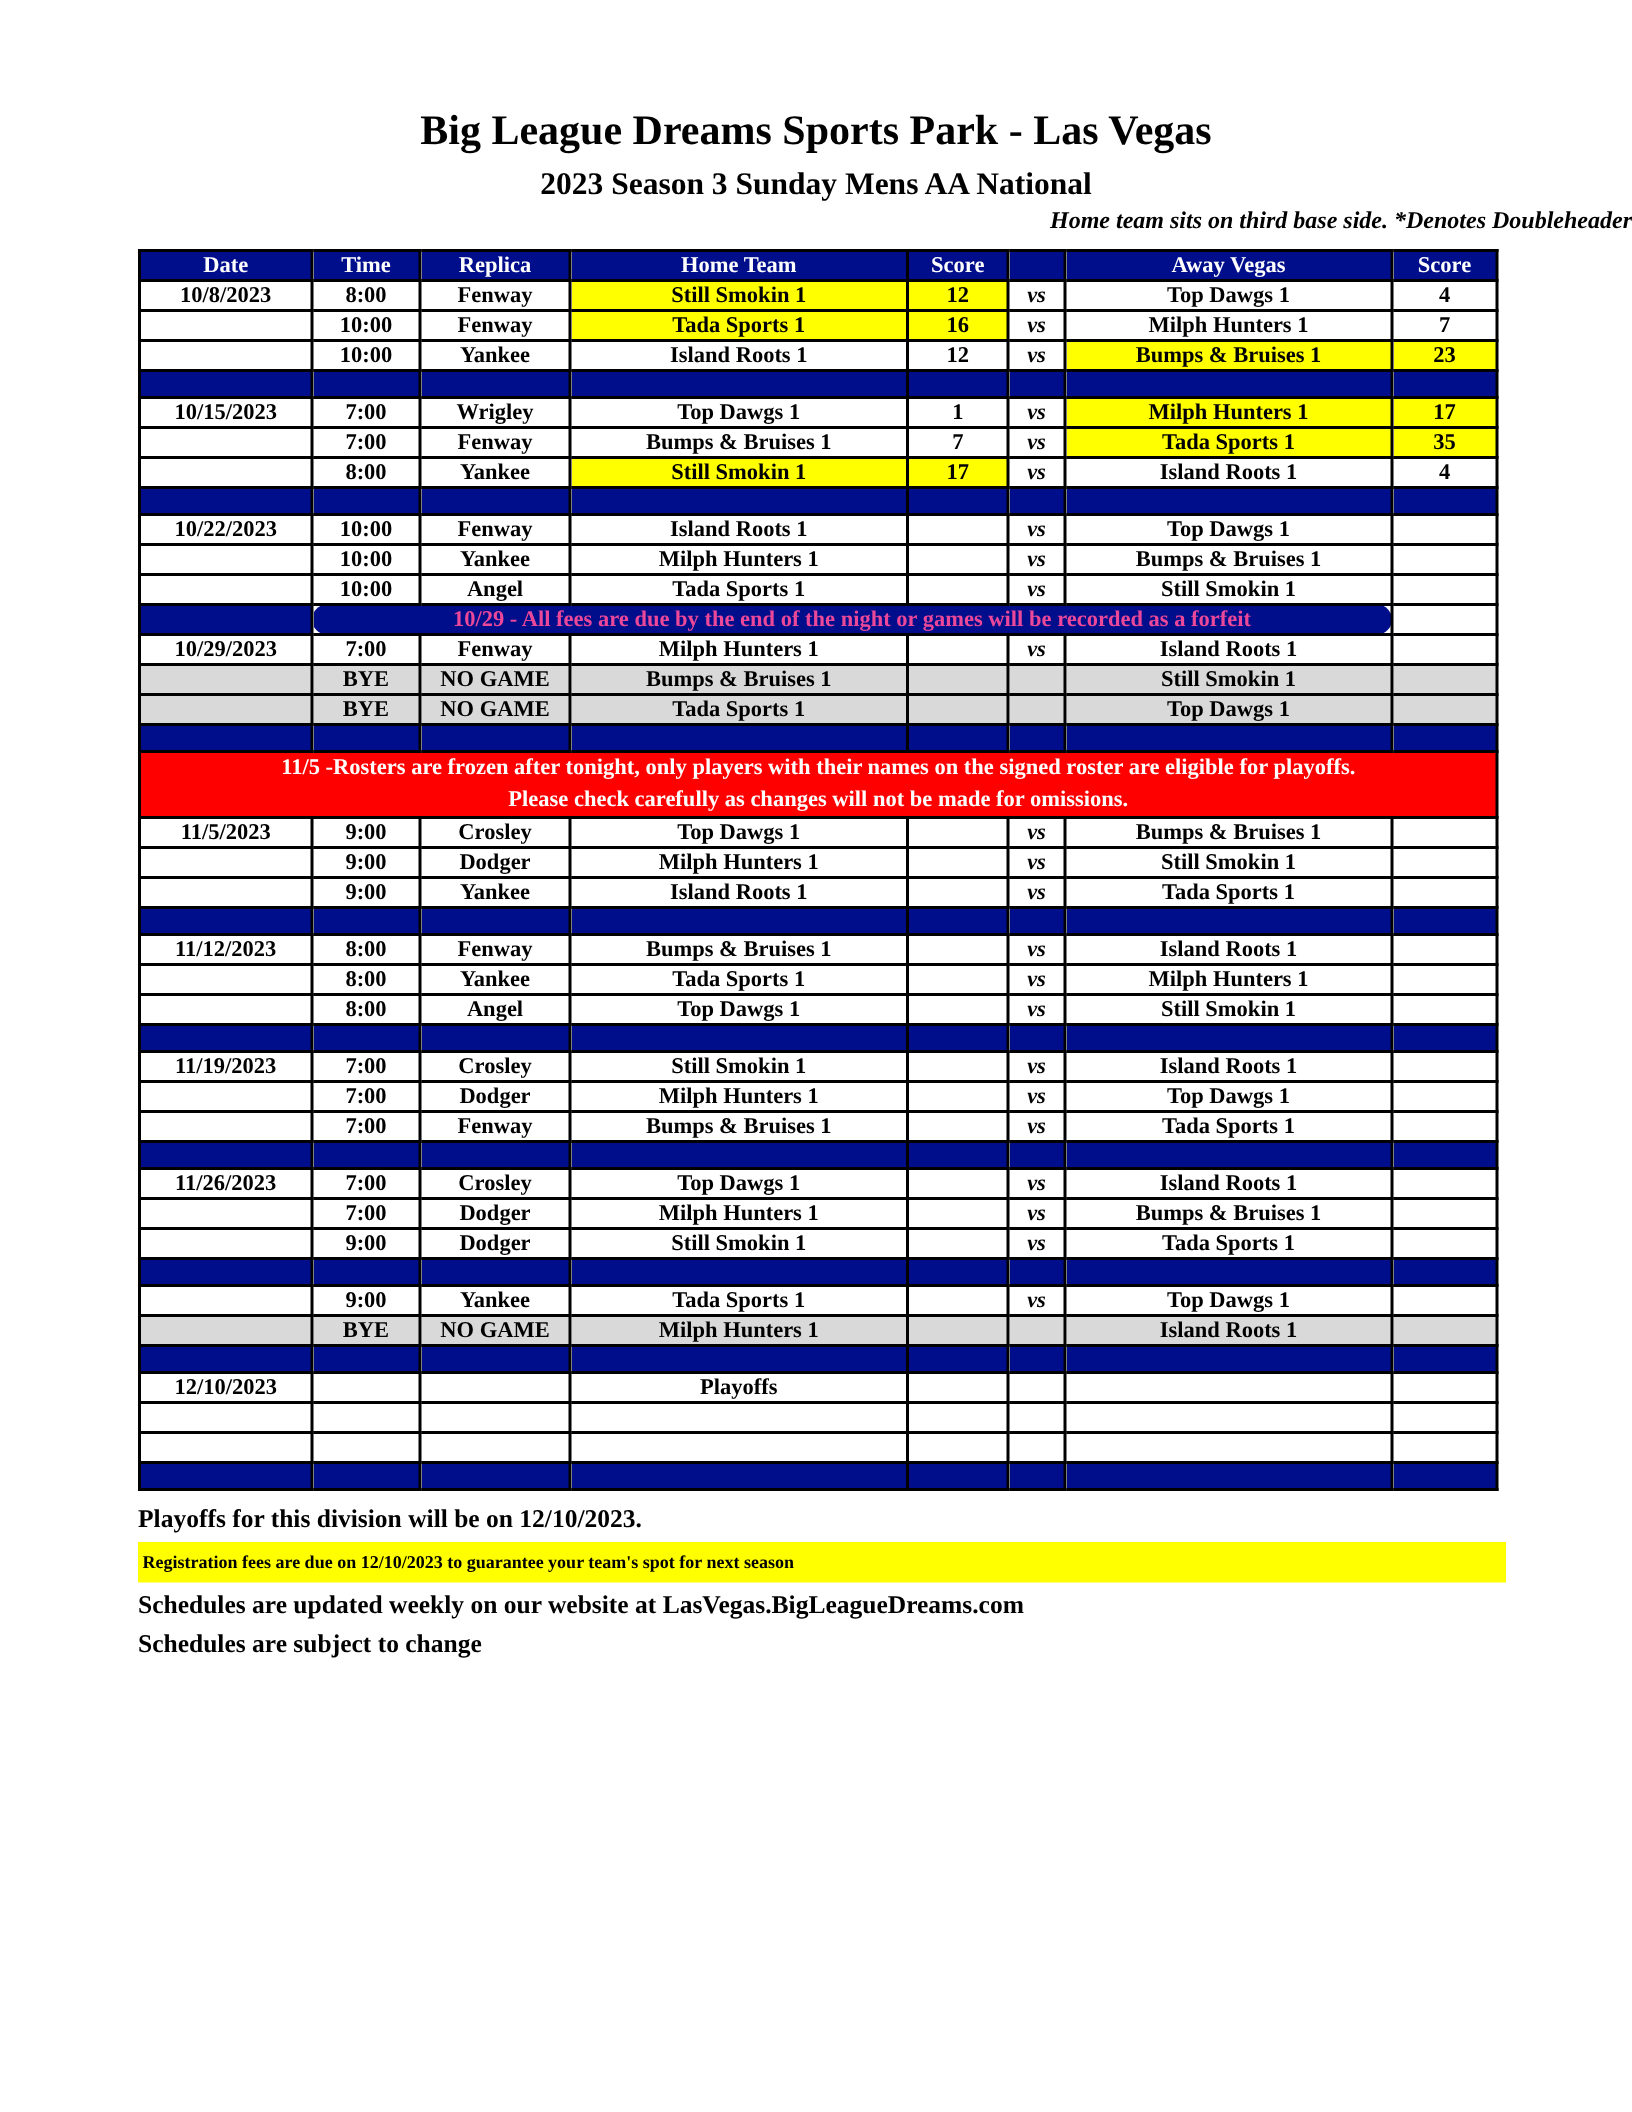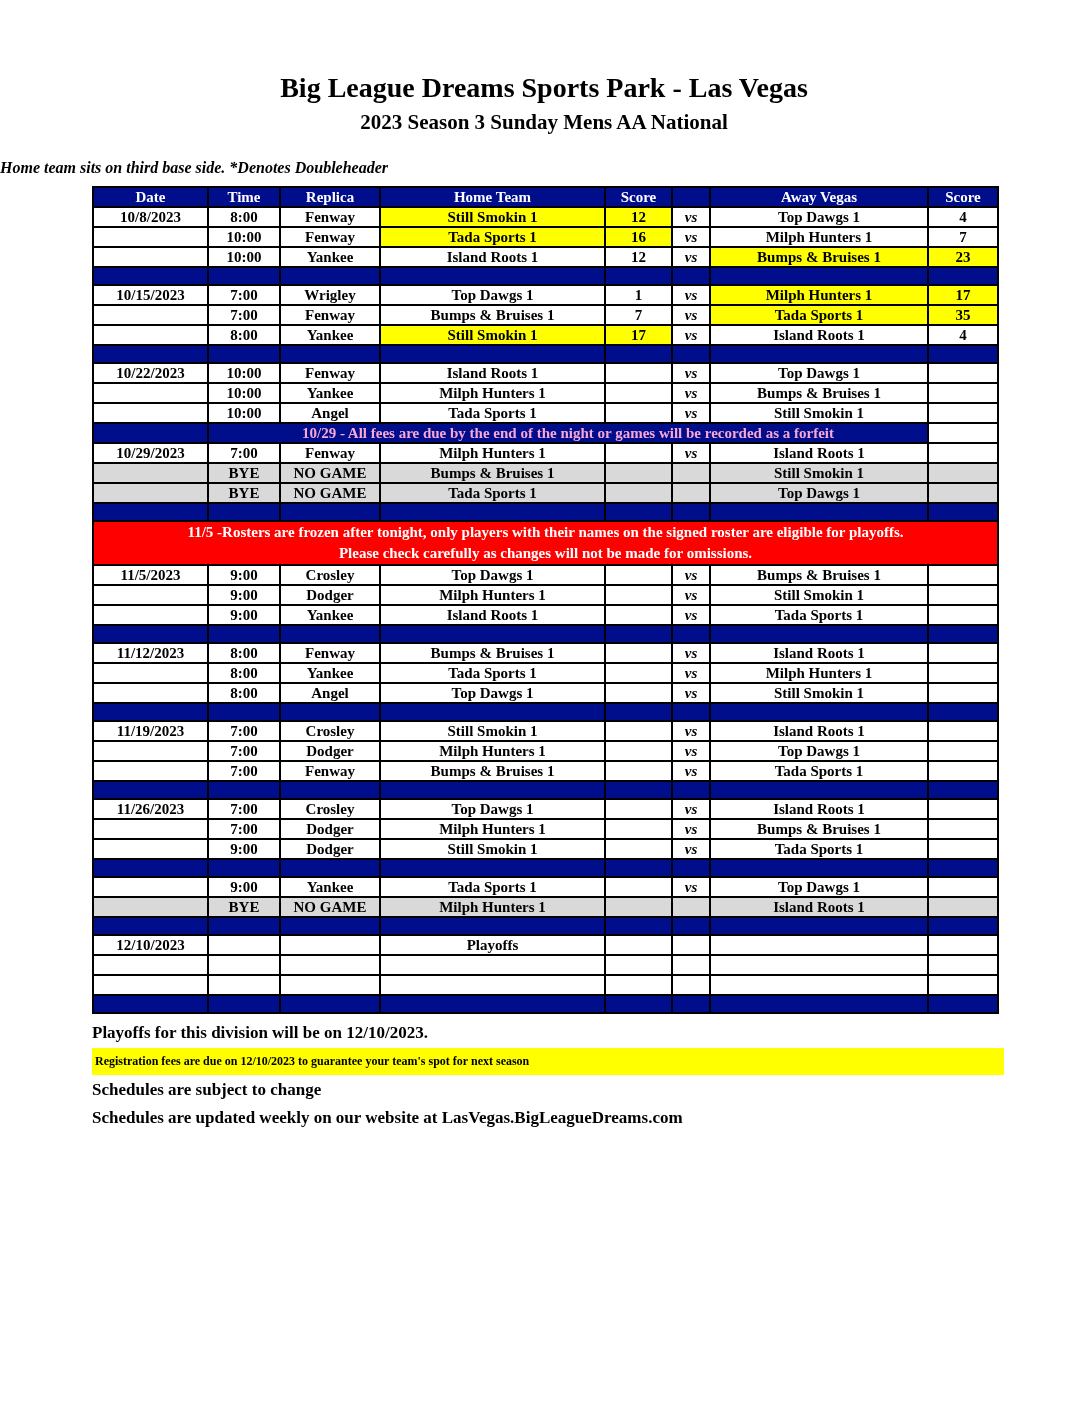--- a/index.html
+++ b/index.html
@@ -24,22 +24,22 @@
     font-weight:bold;
     letter-spacing:0px;
   }
   .subtitle{
     margin-top:6px;
     text-align:center;
     font-size:21px;
     font-weight:bold;
   }
   .note{
-    margin-top:24px;
-    text-align:left;
+    margin-top:4px;
+    text-align:right;
     font-size:16px;
     font-weight:bold;
     font-style:italic;
   }
   table.sched{
     margin:9px 0 0 92px;
     width:905px;
     border-collapse:collapse;
     table-layout:fixed;
   }
@@ -61,22 +61,23 @@
   }
   tr.sep td{
     background:var(--navy);
     height:18px;
   }
   tr.gray td{ background:var(--gray); }
   td.hl{ background:var(--yellow); }
   td.vs{ font-style:italic; font-size:13px; }
   tr.navy-notice td.msg{
     background:var(--navy);
-    color:#f9a8d4;
+    color:#ec4899;
     font-size:15px;
+    border-radius:10px;
   }
   tr.navy-notice td.lead{ background:var(--navy); }
   tr.red-notice td{
     background:var(--red);
     color:#fff;
     height:44px;
     font-size:15px;
     line-height:21px;
   }
   .footer{
@@ -519,16 +520,16 @@
           <td></td>
           <td></td>
           <td></td>
         </tr>
       </tbody>
   </table>
 
   <div class="footer">
     <div class="fline">Playoffs for this division will be on 12/10/2023.</div>
     <div class="fline hl-band">Registration fees are due on 12/10/2023 to guarantee your team's spot for next season</div>
+    <div class="fline gap">Schedules are updated weekly on our website at LasVegas.BigLeagueDreams.com</div>
     <div class="fline">Schedules are subject to change</div>
-    <div class="fline gap">Schedules are updated weekly on our website at LasVegas.BigLeagueDreams.com</div>
   </div>
 </div>
 
 </body></html>

